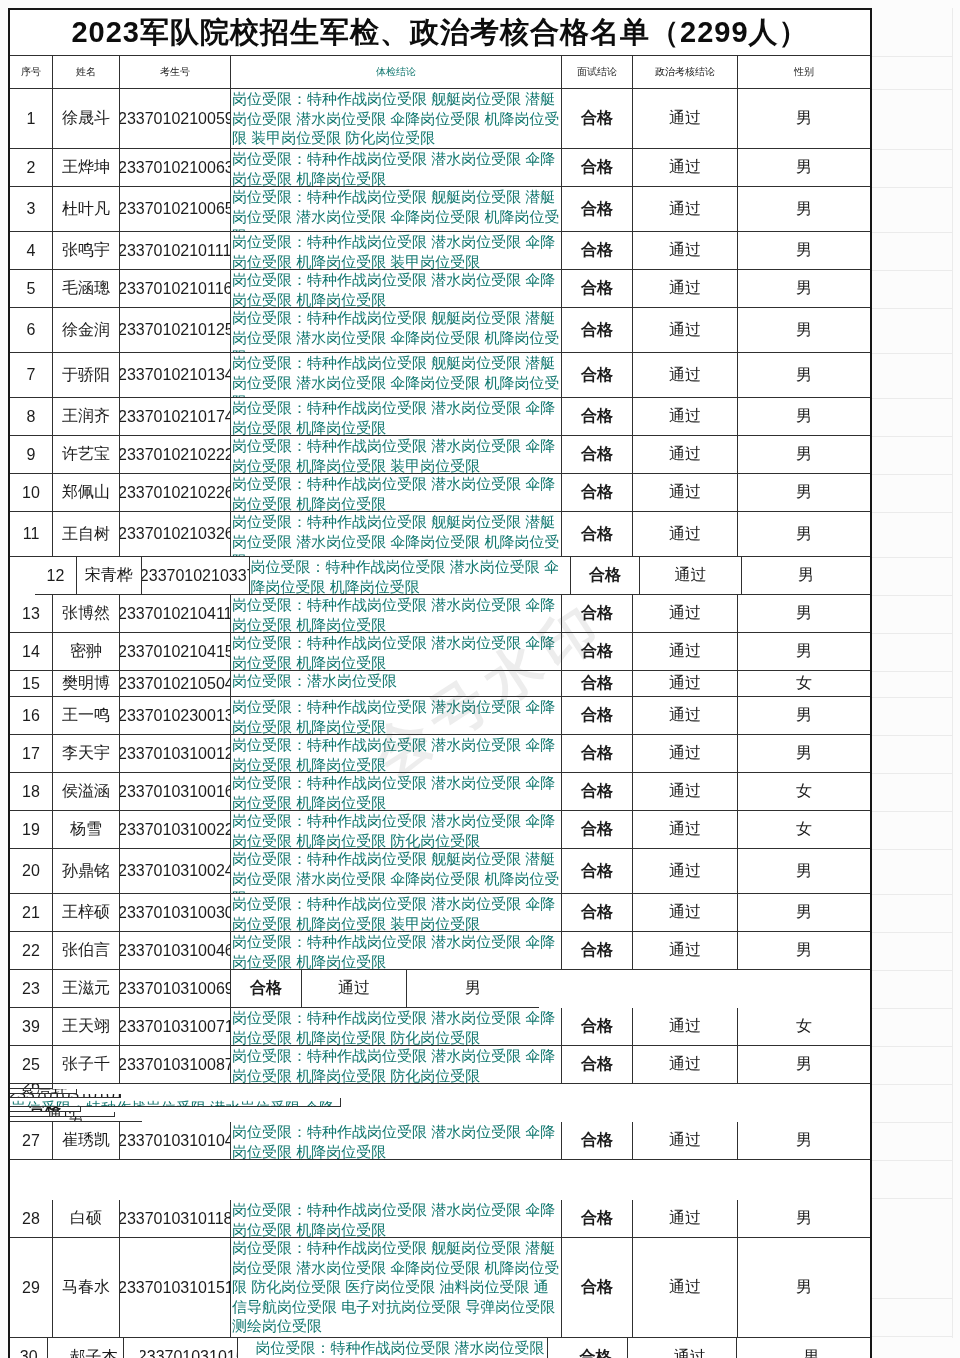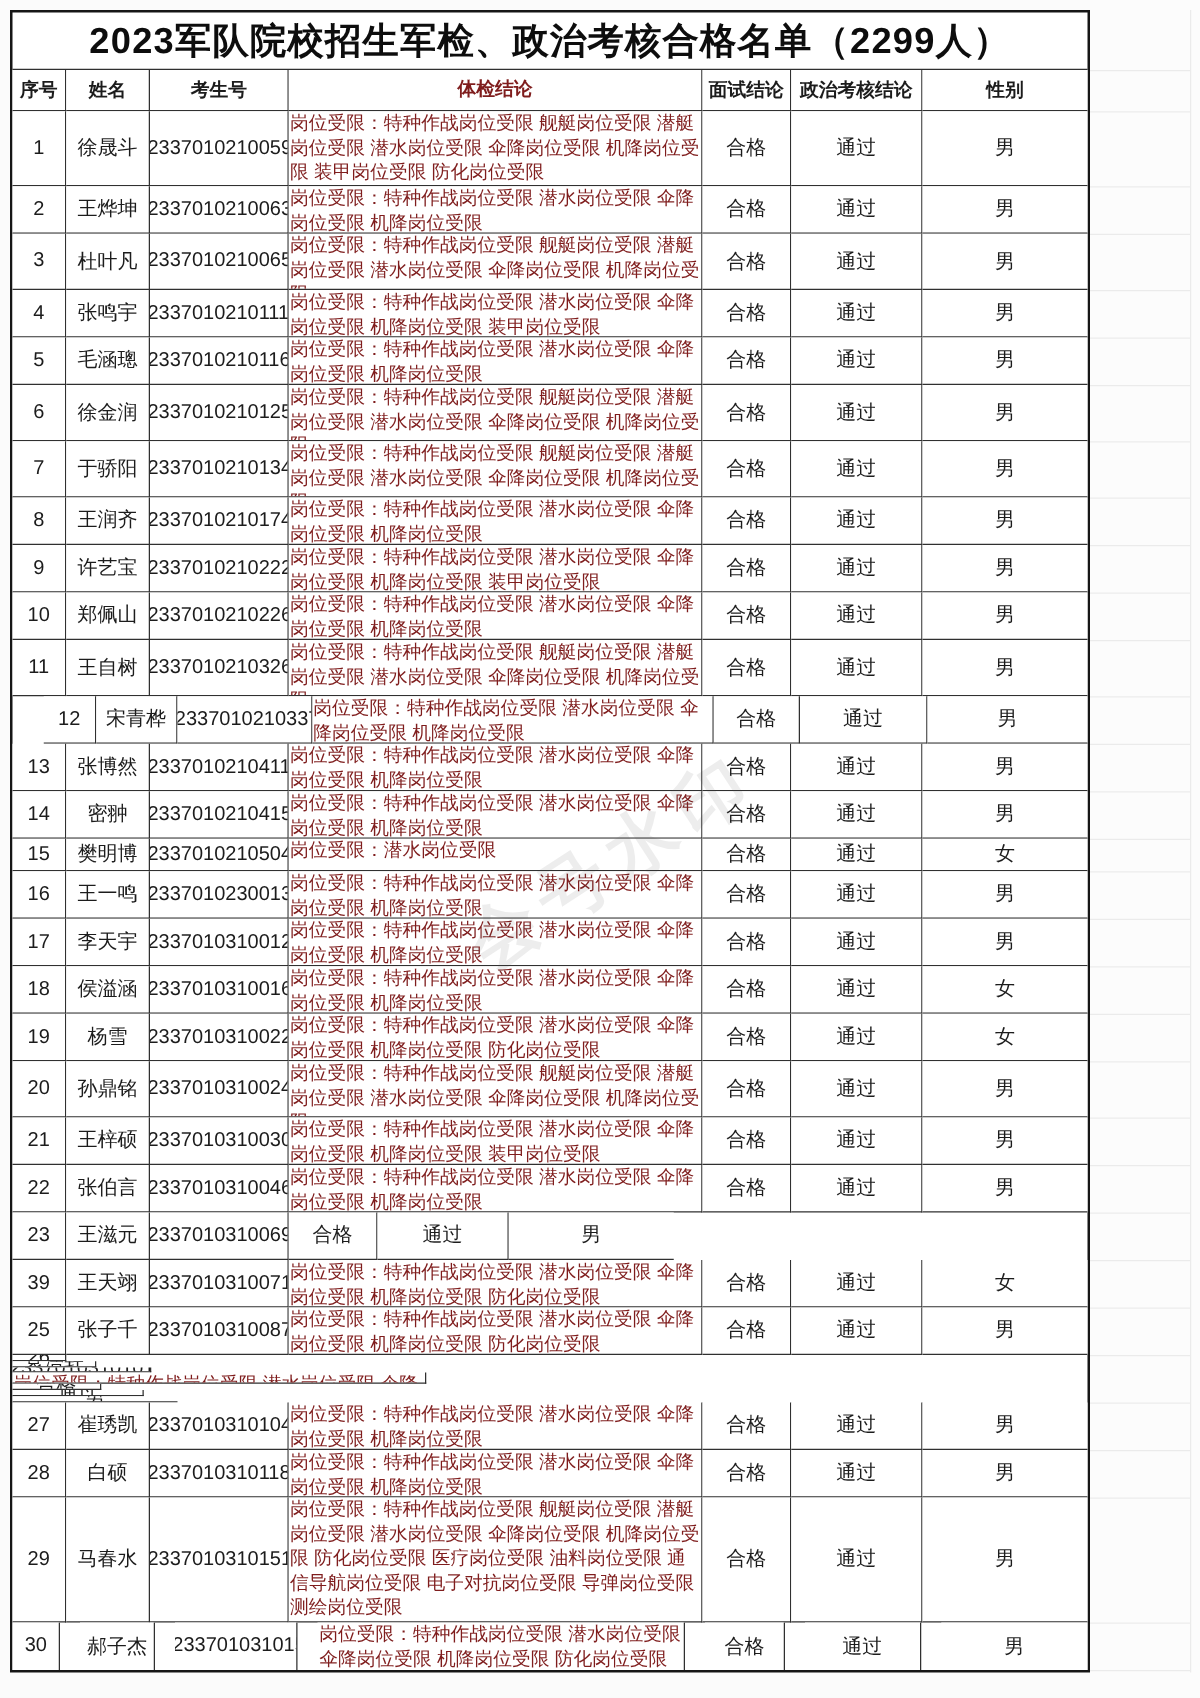--- a/index.html
+++ b/index.html
@@ -44,26 +44,26 @@
   .trow:last-child .cell{border-bottom:none;}
   .c-no{width:43px;font-size:16px;}
   .c-name{width:67px;font-size:16px;white-space:nowrap;}
   .c-cand{width:111px;justify-content:flex-start;font-size:16px;white-space:nowrap;padding-left:0;}
   .c-cand span{margin-left:-2px;letter-spacing:0px;}
   .c-med{
     width:331px;
     display:block;
     font-size:15px;line-height:19.5px;
     text-align:left;padding:0 1px;
-    color:#7f1d1d;
-  }
-  .c-int{width:71px;font-size:16px;}
+    color:#0f766e;
+  }
+  .c-int{width:71px;font-size:16px;font-weight:bold;}
   .c-pol{width:105px;font-size:16px;}
   .c-sex{width:132px;border-right:none;font-size:16px;}
-  .header-row .cell{font-size:15px;font-weight:700;display:flex;align-items:center;justify-content:center;padding:0;}
+  .header-row .cell{font-size:10px;font-weight:400;display:flex;align-items:center;justify-content:center;padding:0;}
   .header-row .c-med,.header-row .c-cand{display:flex;justify-content:center;}
 
   .watermark{
     position:absolute;left:320px;top:590px;width:340px;height:200px;
     display:flex;align-items:center;justify-content:center;
     font-size:56px;letter-spacing:10px;font-weight:700;
     color:rgba(80,80,80,0.10);
     transform:rotate(-33deg);
     pointer-events:none;
     white-space:nowrap;
@@ -376,21 +376,21 @@
           <div class="cell c-no">27</div>
           <div class="cell c-name">崔琇凯</div>
           <div class="cell c-cand">
             <span>23370103101045</span>
           </div>
           <div class="cell c-med">岗位受限：特种作战岗位受限 潜水岗位受限 伞降岗位受限 机降岗位受限</div>
           <div class="cell c-int">合格</div>
           <div class="cell c-pol">通过</div>
           <div class="cell c-sex">男</div>
         </div>
-        <div class="trow" style="height: 38px;">
+        <div class="trow" style="height: 38px; margin-top: 40px;">
           <div class="cell c-no">28</div>
           <div class="cell c-name">白硕</div>
           <div class="cell c-cand">
             <span>23370103101180</span>
           </div>
           <div class="cell c-med">岗位受限：特种作战岗位受限 潜水岗位受限 伞降岗位受限 机降岗位受限</div>
           <div class="cell c-int">合格</div>
           <div class="cell c-pol">通过</div>
           <div class="cell c-sex">男</div>
         </div>

